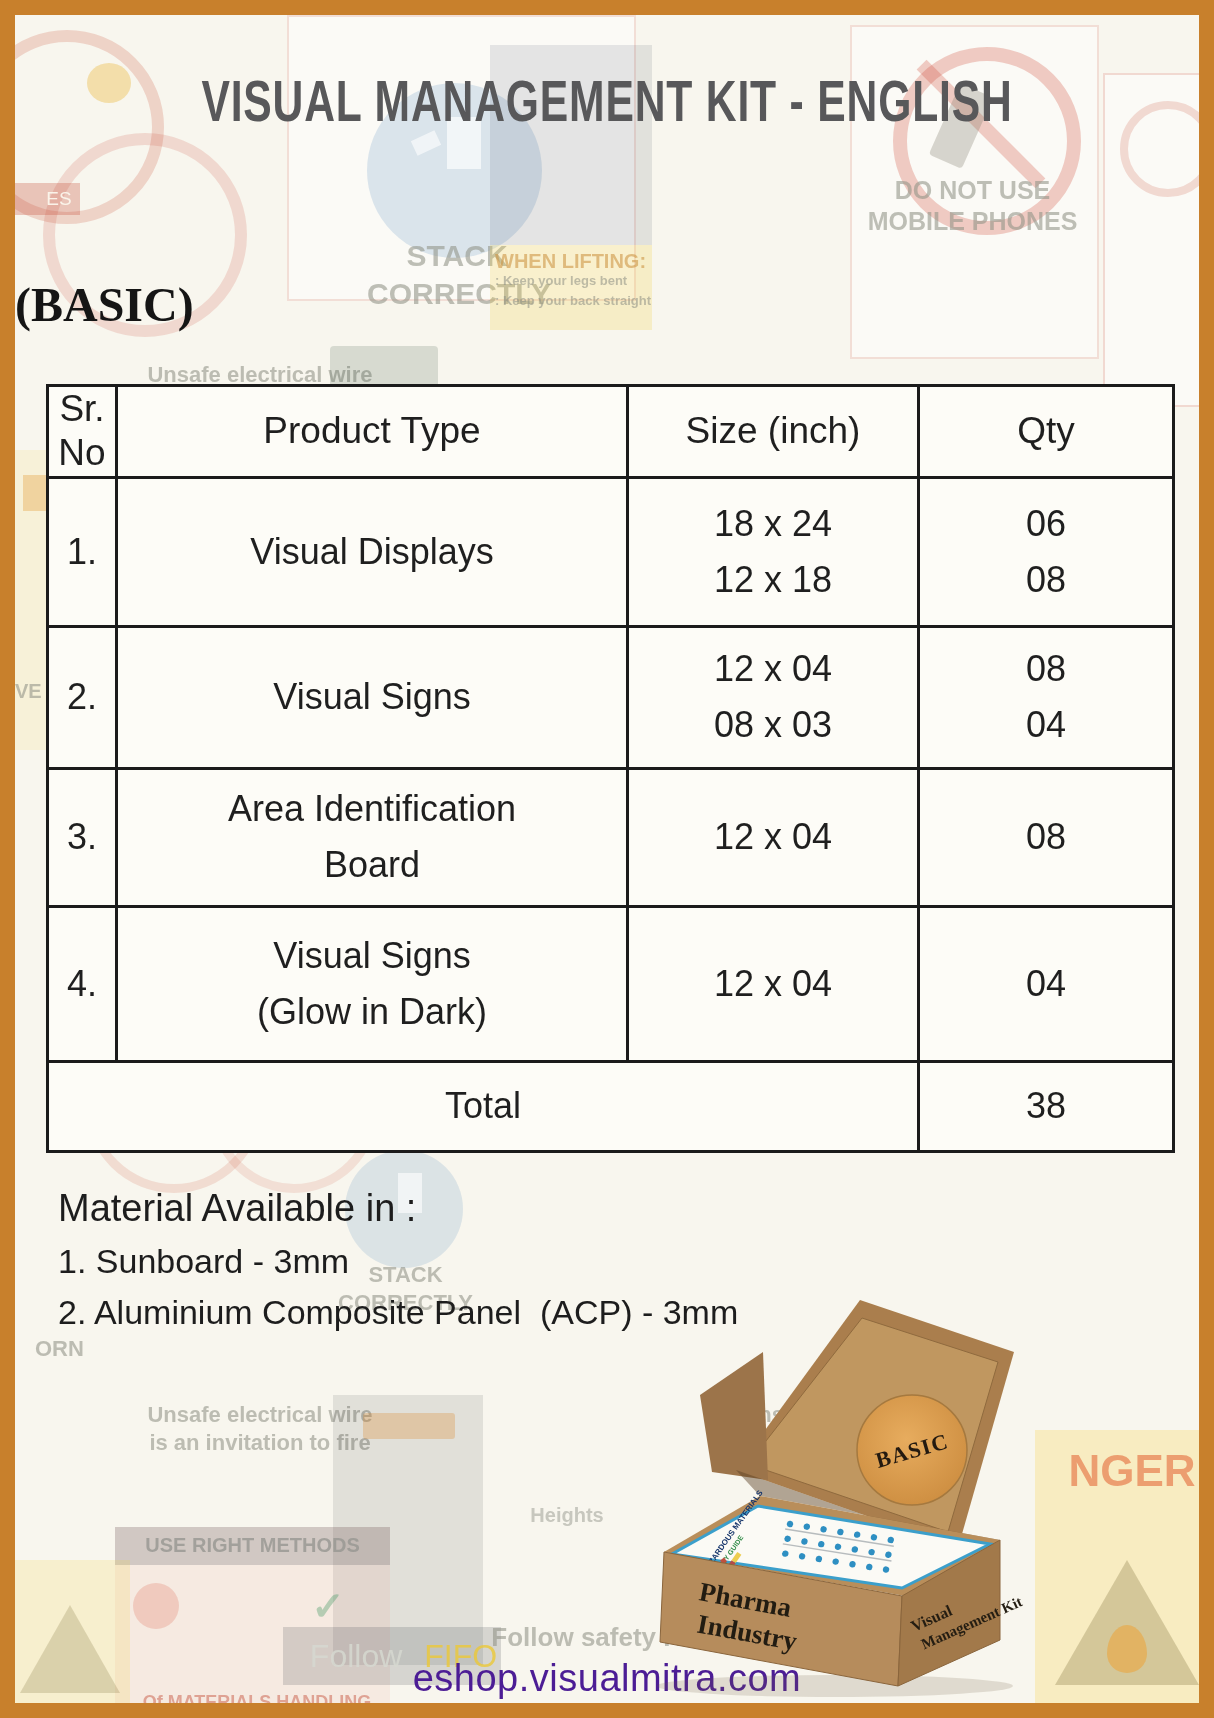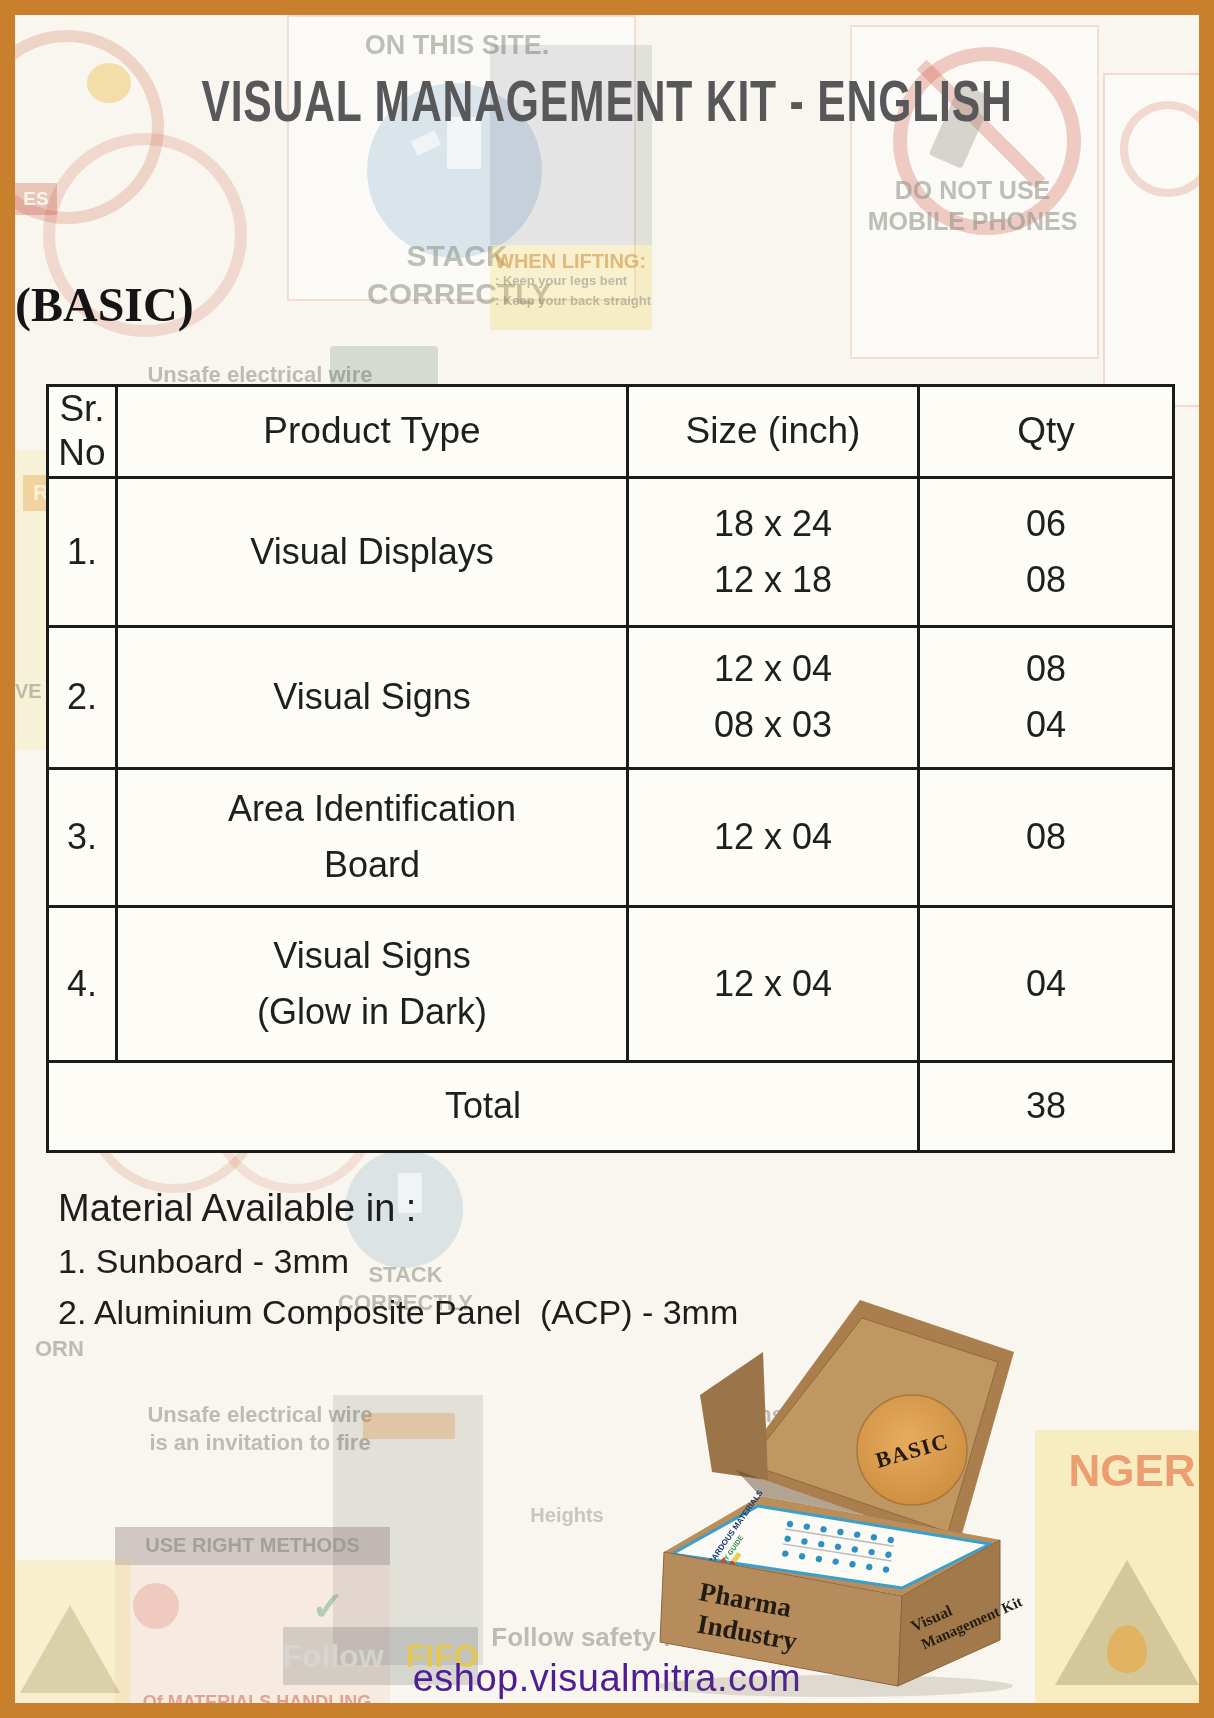--- a/index.html
+++ b/index.html
@@ -7,21 +7,21 @@
     position:relative; width:1214px; height:1718px; box-sizing:border-box;
     border:15px solid #c8802c; background:#f8f6ee; overflow:hidden;
     font-family:"Liberation Sans", sans-serif; margin:0 auto;
   }
   
   .wm-layer{position:absolute; inset:0; z-index:1;}
   .wm-layer *{position:absolute;}
   .wm-card{background:rgba(255,255,255,0.45); border:2px solid rgba(205,95,70,0.18);}
   .wm-text{font-weight:bold; color:rgba(144,147,135,0.58); text-align:center; white-space:pre-line; line-height:1.25;}
   .wm-ring{border-radius:50%;}
-  .wm-chip{display:flex;align-items:center;justify-content:center;font-weight:bold;}
+  .wm-chip{display:flex;align-items:center;justify-content:center;font-weight:normal;padding-left:23px;}
   
   .content{position:absolute; inset:0; z-index:2;}
   .title-main{
     position:absolute; top:52px; left:0; width:100%; text-align:center;
     font-size:52px; font-weight:bold; color:#58585a; letter-spacing:1px;
     transform:scaleX(0.82) scaleY(1.12); transform-origin:center top; white-space:nowrap;
   }
   .title-kit{
     position:absolute; top:152px; left:0; width:100%; text-align:center;
     font-family:"Liberation Serif", serif; font-size:68px; font-weight:bold;
@@ -62,21 +62,20 @@
   <div class="wm-layer">
 
     <div class="wm-ring" style="left:-45px;top:15px;width:170px;height:170px;border:12px solid rgba(205,85,65,0.22);"></div>
     <div class="wm-ring" style="left:28px;top:118px;width:180px;height:180px;border:12px solid rgba(205,85,65,0.18);"></div>
     <div style="left:72px;top:48px;width:44px;height:40px;border-radius:50%;background:rgba(235,185,60,0.38);"></div>
     <div class="wm-chip" style="left:0;top:168px;width:42px;height:32px;background:rgba(200,80,60,0.30);color:rgba(252,250,240,0.9);font-size:19px;">
         <span>ES</span>
       </div>
 
     <div class="wm-card" style="left:272px;top:0;width:345px;height:282px;"></div>
-    <div class="wm-text" style="left:292px;top:14px;width:300px;font-size:27px;">ON THIS SITE.</div>
     <div class="wm-ring" style="left:352px;top:68px;width:175px;height:175px;background:rgba(52,118,178,0.16);"></div>
     <div style="left:432px;top:102px;width:34px;height:52px;background:rgba(255,255,255,0.65);"></div>
     <div style="left:398px;top:120px;width:26px;height:16px;background:rgba(255,255,255,0.6);transform:rotate(-25deg);"></div>
     <div class="wm-text" style="left:352px;top:222px;width:180px;font-size:30px;">STACK
 CORRECTLY</div>
 
     <div style="left:475px;top:30px;width:162px;height:200px;background:rgba(25,35,65,0.10);"></div>
     <div style="left:475px;top:230px;width:162px;height:85px;background:rgba(240,205,60,0.22);"></div>
     <div class="wm-text" style="left:480px;top:234px;width:152px;font-size:20px;text-align:left;color:rgba(205,150,70,0.6);">WHEN LIFTING:</div>
     <div class="wm-text" style="left:480px;top:258px;width:152px;font-size:13px;text-align:left;">: Keep your legs bent</div>

